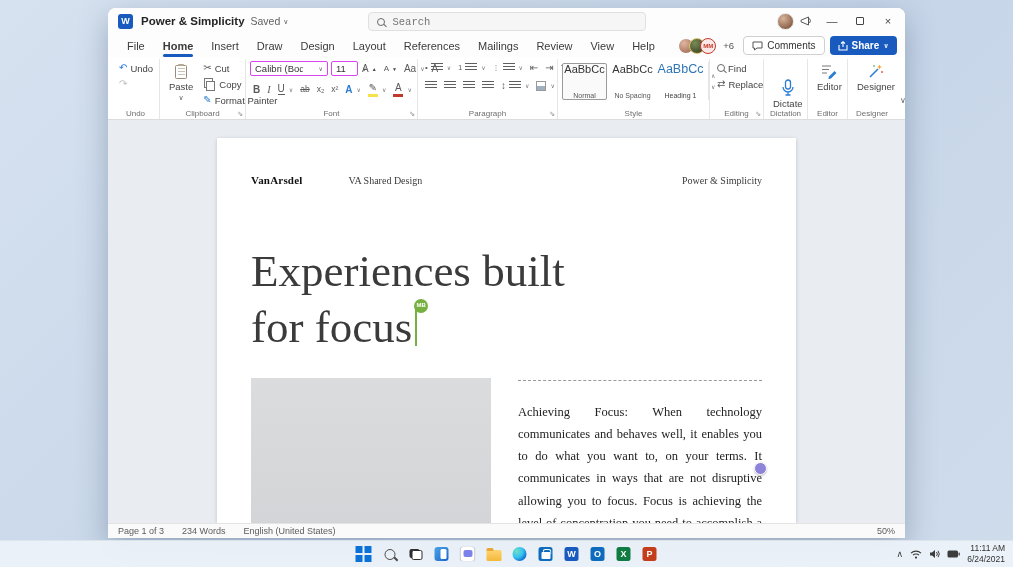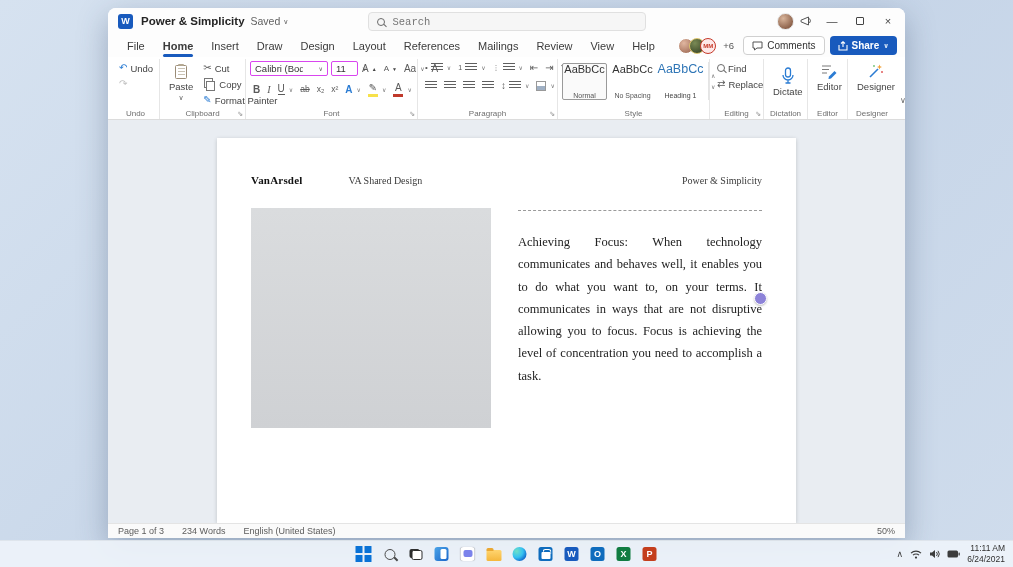--- a/index.html
+++ b/index.html
@@ -396,21 +396,21 @@
         <span class="ibtn">
           <span class="icn">⇄</span>
           <span>Replace</span>
         </span>
       </div>
       <div class="glabel">Editing</div>
       <div class="launcher">⇘</div>
     </div>
 
     <div class="g" style="width:44px">
-      <div class="bigbtn" style="margin:4px auto">
+      <div class="bigbtn" style="margin:16px auto">
         <svg width="14" height="17" viewBox="0 0 14 17">
             <rect x="4.5" y="1" width="5" height="9" rx="2.5" fill="none" stroke="#2b7cd3" stroke-width="1.3"></rect>
             <path d="M2 8 a5 5 0 0 0 10 0 M7 13 v3 M4.5 16 h5" fill="none" stroke="#2b7cd3" stroke-width="1.3"></path>
           </svg>
         <span>Dictate</span>
       </div>
       <div class="glabel">Dictation</div>
     </div>
 
     <div class="g" style="width:40px">
@@ -440,20 +440,21 @@
     <div class="ribchev">∨</div>
   </div>
 
   <div class="canvas">
     <div class="page">
       <div class="dochead">
         <span class="vlogo">VanArsdel</span>
         <span class="center">VA Shared Design</span>
         <span class="right">Power &amp; Simplicity</span>
       </div>
+      <div class="h1"><span>Experiences built for focus</span><span class="caret-g"><i class="flag">MB</i></span></div>
       <div class="cols">
         <div class="img-ph">
           
           
         </div>
         <div class="rcol">
           <div class="dots"></div>
           <div class="para"><span>Achieving Focus: When technology communicates and behaves well, it enables you to do what you want to, on your terms. It communicates in ways that are not disruptive allowing you to focus. Focus is achieving the level of concentration you need to accomplish a task.</span></div>
           <div class="badge-p"></div>
 

